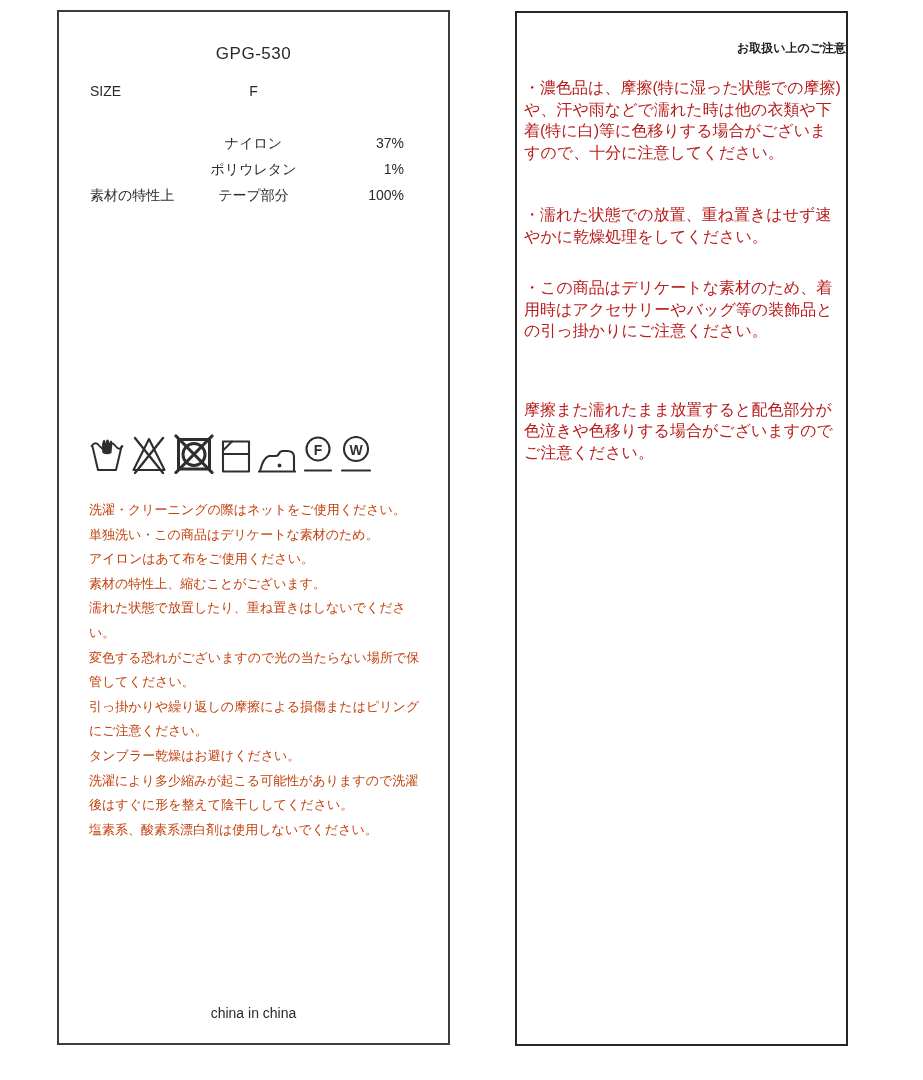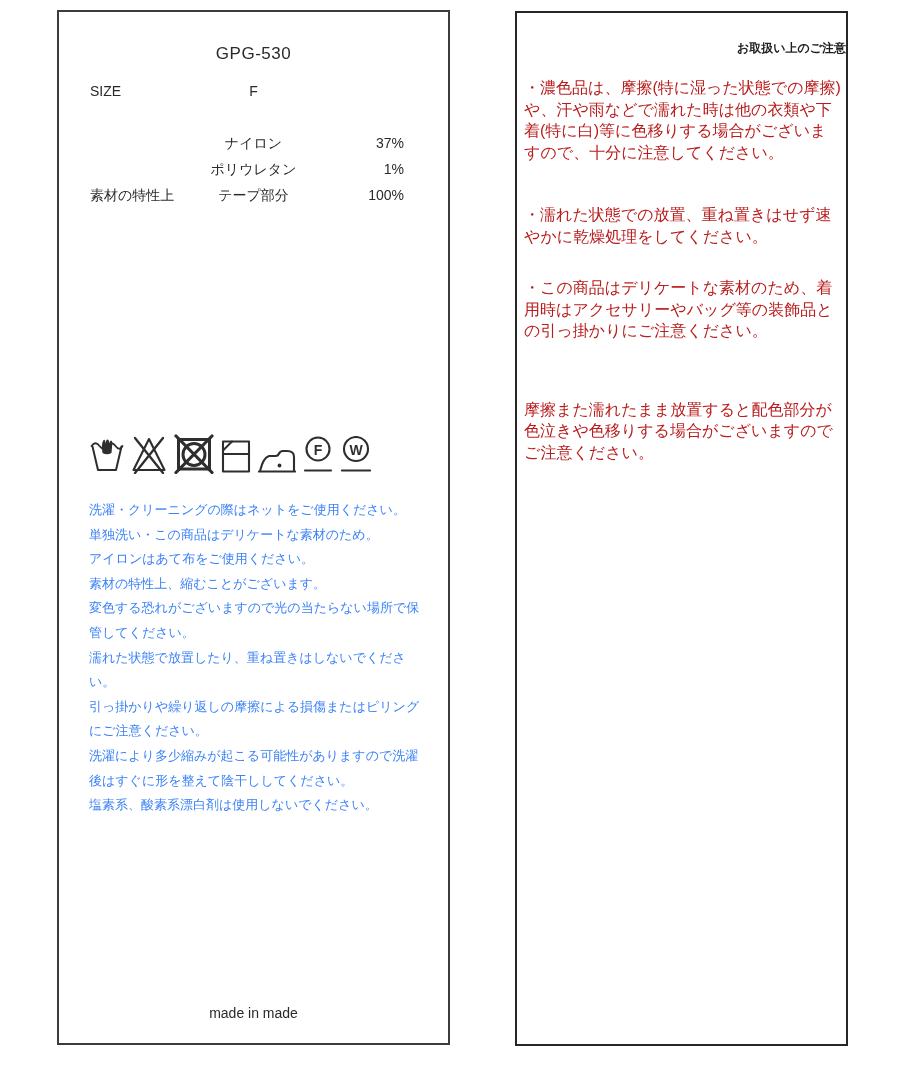--- a/index.html
+++ b/index.html
@@ -19,21 +19,21 @@
   .spec-row .c2{position:absolute;left:0;width:100%;text-align:center;}
   .spec-row .c3{position:absolute;right:44px;}
   .row-1{top:69px}.row-2{top:95px}.row-3{top:121px}.row-4{top:147px}.row-5{top:173px}
 
   .care-symbols{position:absolute;left:31px;top:416px;height:46px;
     display:flex;align-items:flex-end;gap:7px;}
   .care-symbols svg{display:block;}
   .cs-stroke{stroke:#2e2e2e;fill:none;stroke-linecap:round;stroke-linejoin:round;}
 
   .care-instructions{position:absolute;left:30px;top:486px;width:334px;
-    font-size:13px;line-height:24.6px;color:#3b82f6;}
+    font-size:13px;line-height:24.6px;color:#c2410c;}
   .care-line{margin:0;}
 
   .origin{position:absolute;top:993px;left:0;width:100%;text-align:center;font-size:14px;}
 
   
   .rp-title{position:absolute;top:27px;left:0;width:100%;text-align:right;
     font-size:12px;font-weight:bold;color:#1e1e1e;}
   .rp-body{position:absolute;top:64px;left:7px;right:4px;
     font-size:16px;line-height:21.5px;color:#b91c1c;font-weight:500;}
   .rp-body p{margin:0;}
@@ -106,28 +106,29 @@
         <text x="16" y="18.5" text-anchor="middle" font-size="14" font-weight="bold" fill="#2e2e2e" font-family="Liberation Sans, DejaVu Sans, sans-serif">W</text>
         <path class="cs-stroke" stroke-width="2.2" d="M2 34.5 H30"></path>
       </svg>
     </div>
 
     <div class="care-instructions">
       <div class="care-line">洗濯・クリーニングの際はネットをご使用ください。</div>
       <div class="care-line">単独洗い・この商品はデリケートな素材のため。</div>
       <div class="care-line">アイロンはあて布をご使用ください。</div>
       <div class="care-line">素材の特性上、縮むことがございます。</div>
+      <div class="care-line">濡れた状態で放置したり、重ね置きはしないでください。</div>
       <div class="care-line">変色する恐れがございますので光の当たらない場所で保管してください。</div>
-      <div class="care-line">濡れた状態で放置したり、重ね置きはしないでください。</div>
       <div class="care-line">引っ掛かりや繰り返しの摩擦による損傷またはピリングにご注意ください。</div>
+      <div class="care-line">タンブラー乾燥はお避けください。</div>
       <div class="care-line">洗濯により多少縮みが起こる可能性がありますので洗濯後はすぐに形を整えて陰干ししてください。</div>
       <div class="care-line">塩素系、酸素系漂白剤は使用しないでください。</div>
     </div>
 
-    <div class="origin">made in made</div>
+    <div class="origin">china in china</div>
   </div>
 
   <div class="panel panel-right">
     <div class="rp-title">お取扱い上のご注意</div>
     <div class="rp-body">
       <p class="rp-p1">・濃色品は、摩擦(特に湿った状態での摩擦)や、汗や雨などで濡れた時は他の衣類や下着(特に白)等に色移りする場合がございますので、十分に注意してください。</p>
       <p class="rp-p2">・濡れた状態での放置、重ね置きはせず速やかに乾燥処理をしてください。</p>
       <p class="rp-p3">・この商品はデリケートな素材のため、着用時はアクセサリーやバッグ等の装飾品との引っ掛かりにご注意ください。</p>
       <p class="rp-p4">摩擦また濡れたまま放置すると配色部分が色泣きや色移りする場合がございますのでご注意ください。</p>
     </div>

